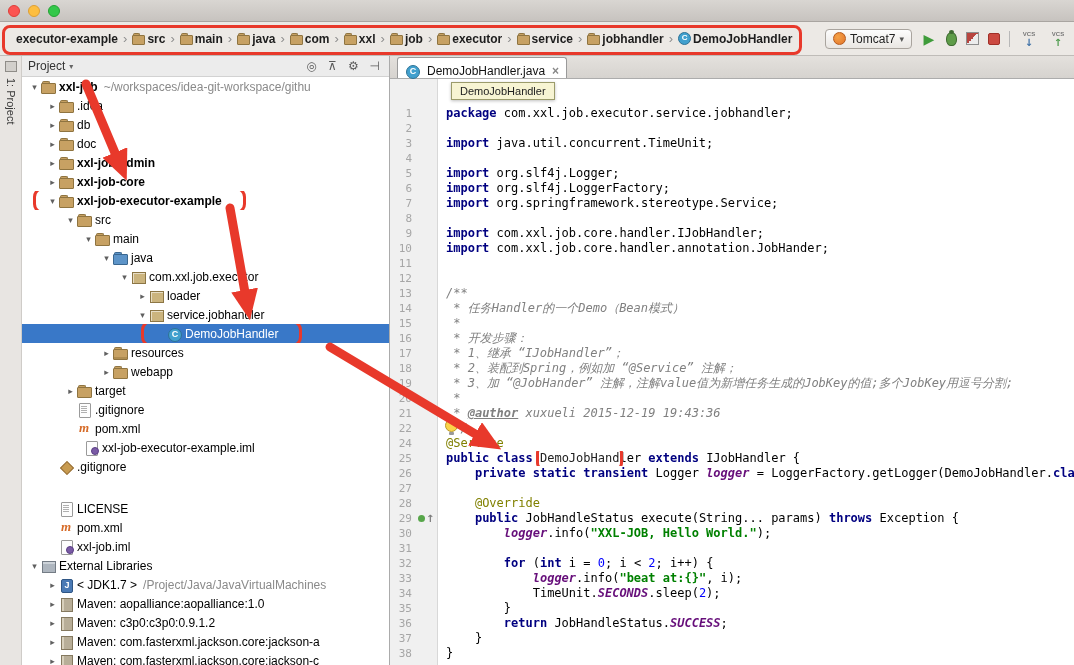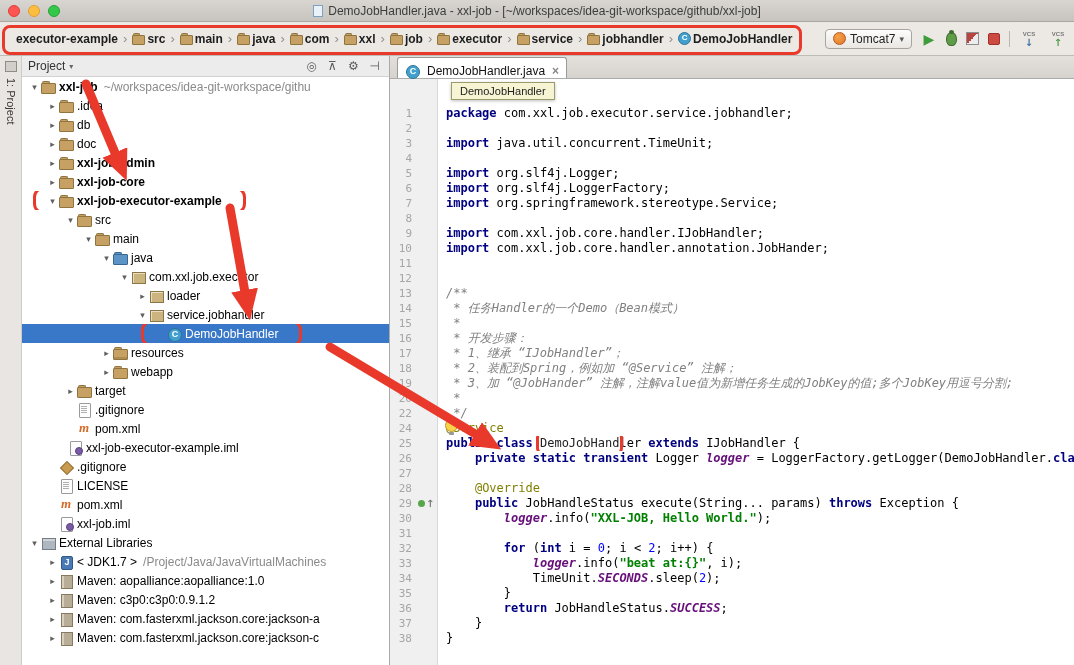--- a/index.html
+++ b/index.html
@@ -154,24 +154,20 @@
 </style>
 </head>
 <body>
 
 <div id="window">
 
   <div class="titlebar">
     <span class="tl red"></span>
     <span class="tl yellow"></span>
     <span class="tl green"></span>
-    <div class="title-center">
-      <span class="doc-icon"></span>
-      <span>DemoJobHandler.java - xxl-job - [~/workspaces/idea-git-workspace/github/xxl-job]</span>
-    </div>
   </div>
 
   <div class="navbar">
     <div class="crumbs">
         <span class="crumb">
           <span class="crumb-label">executor-example</span>
         </span>
         <span class="crumb-sep">›</span>
         <span class="crumb">
           <span class="ci i-folder"></span>
@@ -390,35 +386,35 @@
               <span class="tlabel">.gitignore</span>
             </span>
           </div>
           <div class="trow" style="padding-left: 42px;">
             <span class="twrap">
               <span class="tarrow"></span>
               <span class="ticon i-maven"></span>
               <span class="tlabel">pom.xml</span>
             </span>
           </div>
-          <div class="trow" style="padding-left: 33px;">
+          <div class="trow" style="padding-left: 49px;">
             <span class="twrap">
               <span class="tarrow"></span>
               <span class="ticon i-iml"></span>
               <span class="tlabel">xxl-job-executor-example.iml</span>
             </span>
           </div>
           <div class="trow" style="padding-left: 24px;">
             <span class="twrap">
               <span class="tarrow"></span>
               <span class="ticon i-diamond"></span>
               <span class="tlabel">.gitignore</span>
             </span>
           </div>
-          <div class="trow" style="padding-left: 24px;">
+          <div class="trow" style="padding-left: 24px; margin-top: 23px;">
             <span class="twrap">
               <span class="tarrow"></span>
               <span class="ticon i-text"></span>
               <span class="tlabel">LICENSE</span>
             </span>
           </div>
           <div class="trow" style="padding-left: 24px;">
             <span class="twrap">
               <span class="tarrow"></span>
               <span class="ticon i-maven"></span>
@@ -504,20 +500,21 @@
             <div class="cl"><span class="lnum">11</span><span class="gic"></span><span class="ct"></span></div>
             <div class="cl"><span class="lnum">12</span><span class="gic"></span><span class="ct"></span></div>
             <div class="cl"><span class="lnum">13</span><span class="gic"></span><span class="ct"><span class="com">/**</span></span></div>
             <div class="cl"><span class="lnum">14</span><span class="gic"></span><span class="ct"><span class="com"> * 任务Handler的一个Demo（Bean模式）</span></span></div>
             <div class="cl"><span class="lnum">15</span><span class="gic"></span><span class="ct"><span class="com"> *</span></span></div>
             <div class="cl"><span class="lnum">16</span><span class="gic"></span><span class="ct"><span class="com"> * 开发步骤：</span></span></div>
             <div class="cl"><span class="lnum">17</span><span class="gic"></span><span class="ct"><span class="com"> * 1、继承 “IJobHandler”；</span></span></div>
             <div class="cl"><span class="lnum">18</span><span class="gic"></span><span class="ct"><span class="com"> * 2、装配到Spring，例如加 “@Service” 注解；</span></span></div>
             <div class="cl"><span class="lnum">19</span><span class="gic"></span><span class="ct"><span class="com"> * 3、加 “@JobHander” 注解，注解value值为新增任务生成的JobKey的值;多个JobKey用逗号分割;</span></span></div>
             <div class="cl"><span class="lnum">20</span><span class="gic"></span><span class="ct"><span class="com"> *</span></span></div>
+            <div class="cl"><span class="lnum">21</span><span class="gic"></span><span class="ct"><span class="com"> * </span><span class="doctag">@author</span><span class="com"> xuxueli 2015-12-19 19:43:36</span></span></div>
             <div class="cl"><span class="lnum">22</span><span class="gic"></span><span class="ct"><span class="com"> */</span></span></div>
             <div class="cl"><span class="lnum">24</span><span class="gic"></span><span class="ct"><span class="ann">@Service</span></span></div>
             <div class="cl"><span class="lnum">25</span><span class="gic"></span><span class="ct"><span class="kw">public</span><span class="pl"> </span><span class="kw">class</span><span class="pl"> </span><span class="redbox">DemoJobHand</span><span class="pl">ler </span><span class="kw">extends</span><span class="pl"> IJobHandler {</span></span></div>
             <div class="cl"><span class="lnum">26</span><span class="gic"></span><span class="ct"><span class="pl">    </span><span class="kw">private</span><span class="pl"> </span><span class="kw">static</span><span class="pl"> </span><span class="kw">transient</span><span class="pl"> Logger </span><span class="st">logger</span><span class="pl"> = LoggerFactory.getLogger(DemoJobHandler.</span><span class="kw">class</span></span></div>
             <div class="cl"><span class="lnum">27</span><span class="gic"></span><span class="ct"></span></div>
             <div class="cl"><span class="lnum">28</span><span class="gic"></span><span class="ct"><span class="pl">    </span><span class="ann">@Override</span></span></div>
             <div class="cl"><span class="lnum">29</span><span class="gic"><span class="g-dot"></span><span class="g-arrow">↑</span></span><span class="ct"><span class="pl">    </span><span class="kw">public</span><span class="pl"> JobHandleStatus execute(String... params) </span><span class="kw">throws</span><span class="pl"> Exception {</span></span></div>
             <div class="cl"><span class="lnum">30</span><span class="gic"></span><span class="ct"><span class="pl">        </span><span class="st">logger</span><span class="pl">.info(</span><span class="str">"XXL-JOB, Hello World."</span><span class="pl">);</span></span></div>
             <div class="cl"><span class="lnum">31</span><span class="gic"></span><span class="ct"></span></div>
             <div class="cl"><span class="lnum">32</span><span class="gic"></span><span class="ct"><span class="pl">        </span><span class="kw">for</span><span class="pl"> (</span><span class="kw">int</span><span class="pl"> i = </span><span class="num">0</span><span class="pl">; i &lt; </span><span class="num">2</span><span class="pl">; i++) {</span></span></div>

